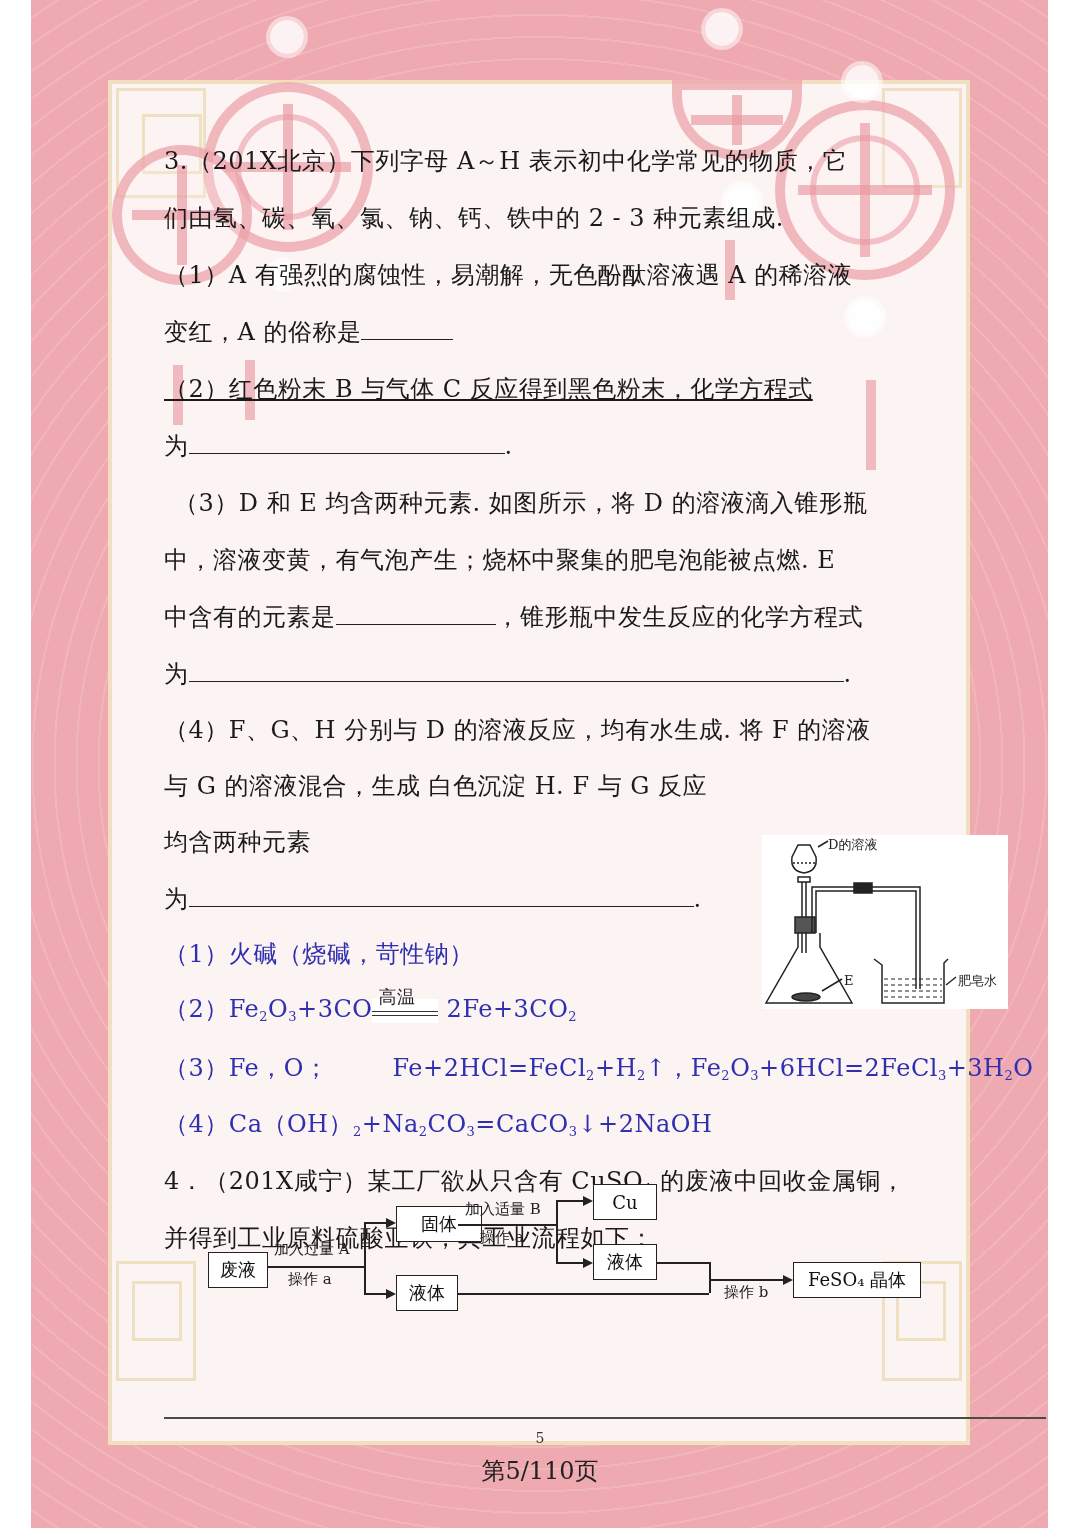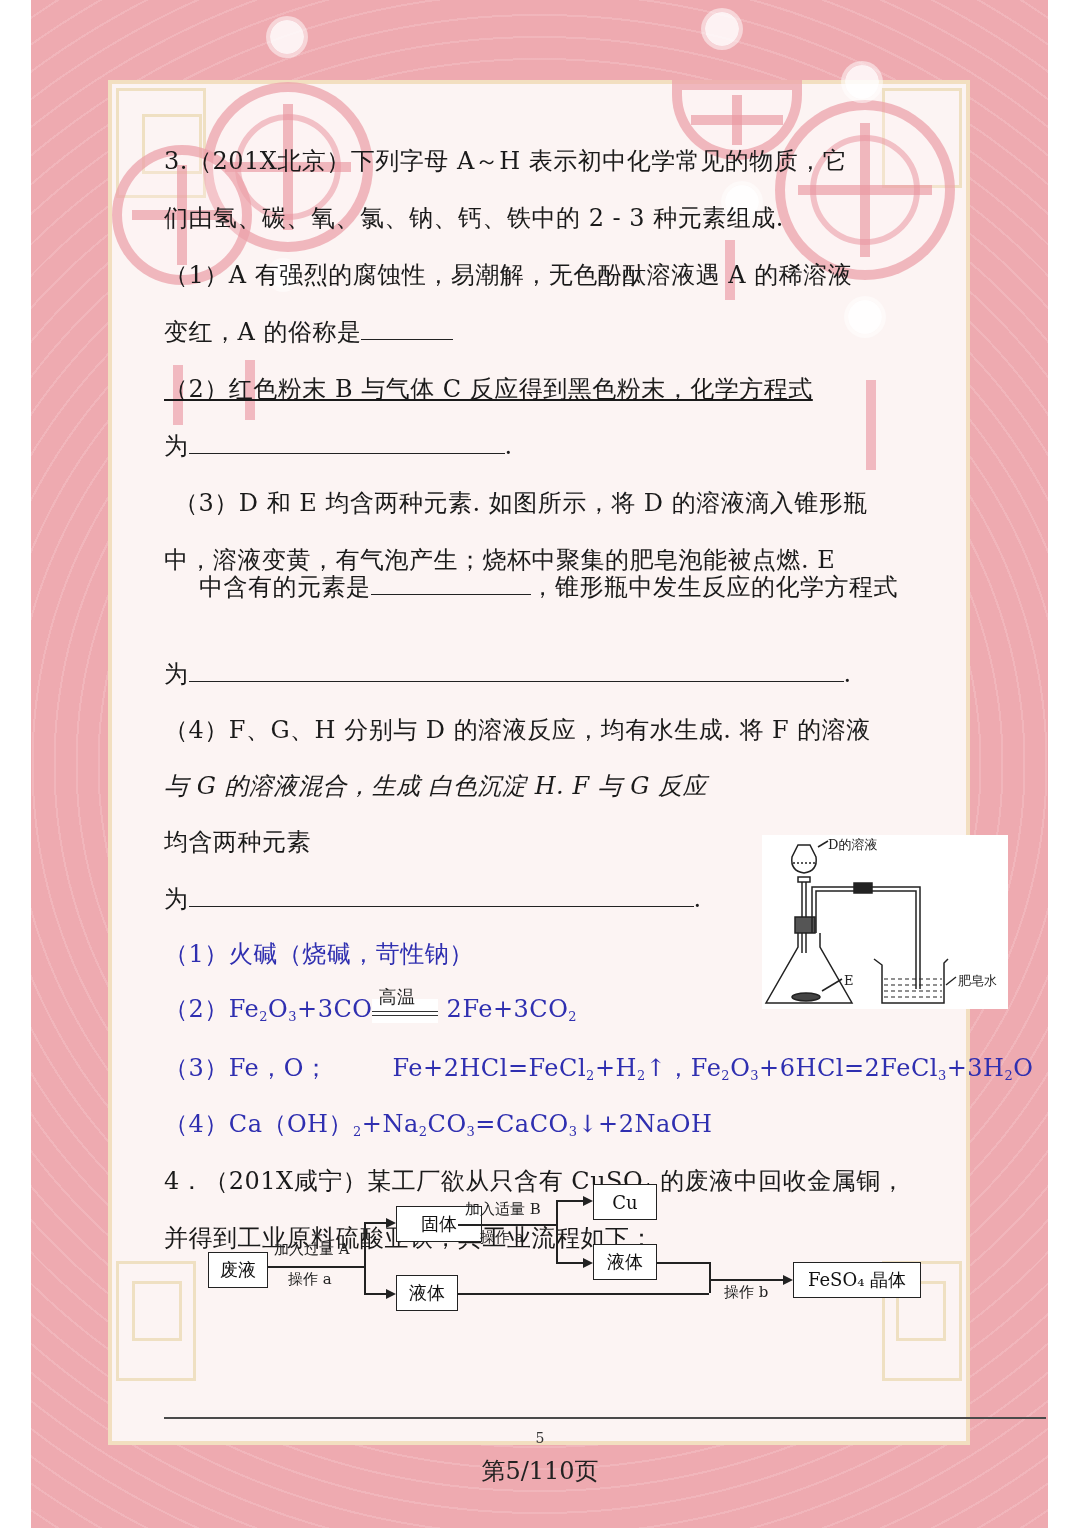--- a/index.html
+++ b/index.html
@@ -81,28 +81,28 @@
 <div class="line" style="top:259px;">（1）A 有强烈的腐蚀性，易潮解，无色酚酞溶液遇 A 的稀溶液</div>
 <div class="line" style="top:316px;">
   <span>变红，A 的俗称是</span><span class="blank" style="width:92px;"></span>
 </div>
 <div class="line" style="top:373px;text-decoration:underline;">（2）红色粉末 B 与气体 C 反应得到黑色粉末，化学方程式</div>
 <div class="line" style="top:430px;">
   <span>为</span><span class="blank" style="width:316px;"></span><span>.</span>
 </div>
 <div class="line" style="top:487px;margin-left:10px;">（3）D 和 E 均含两种元素. 如图所示，将 D 的溶液滴入锥形瓶</div>
 <div class="line" style="top:544px;">中，溶液变黄，有气泡产生；烧杯中聚集的肥皂泡能被点燃. E</div>
-<div class="line" style="top:571px;margin-left:35px;">
+<div class="line" style="top:601px;">
   <span>中含有的元素是</span><span class="blank" style="width:160px;"></span><span>，锥形瓶中发生反应的化学方程式</span>
 </div>
 <div class="line" style="top:658px;">
   <span>为</span><span class="blank" style="width:655px;"></span><span>.</span>
 </div>
 <div class="line" style="top:714px;">（4）F、G、H 分别与 D 的溶液反应，均有水生成. 将 F 的溶液</div>
-<div class="line" style="top:770px;font-style:italic;">与 G 的溶液混合，生成 白色沉淀 H. F 与 G 反应</div>
+<div class="line" style="top:770px;">与 G 的溶液混合，生成 白色沉淀 H. F 与 G 反应</div>
 <div class="line" style="top:826px;">均含两种元素</div>
 <div class="line" style="top:883px;">
   <span>为</span><span class="blank" style="width:505px;"></span><span>.</span>
 </div>
 
 <div class="fig">
   <svg width="246" height="174" viewBox="0 0 246 174">
     <g fill="none" stroke="#222" stroke-width="1.5">
 
       <path d="M36 10 L48 10 L54 22 Q56 36 42 38 Q28 36 30 22 Z"></path>

